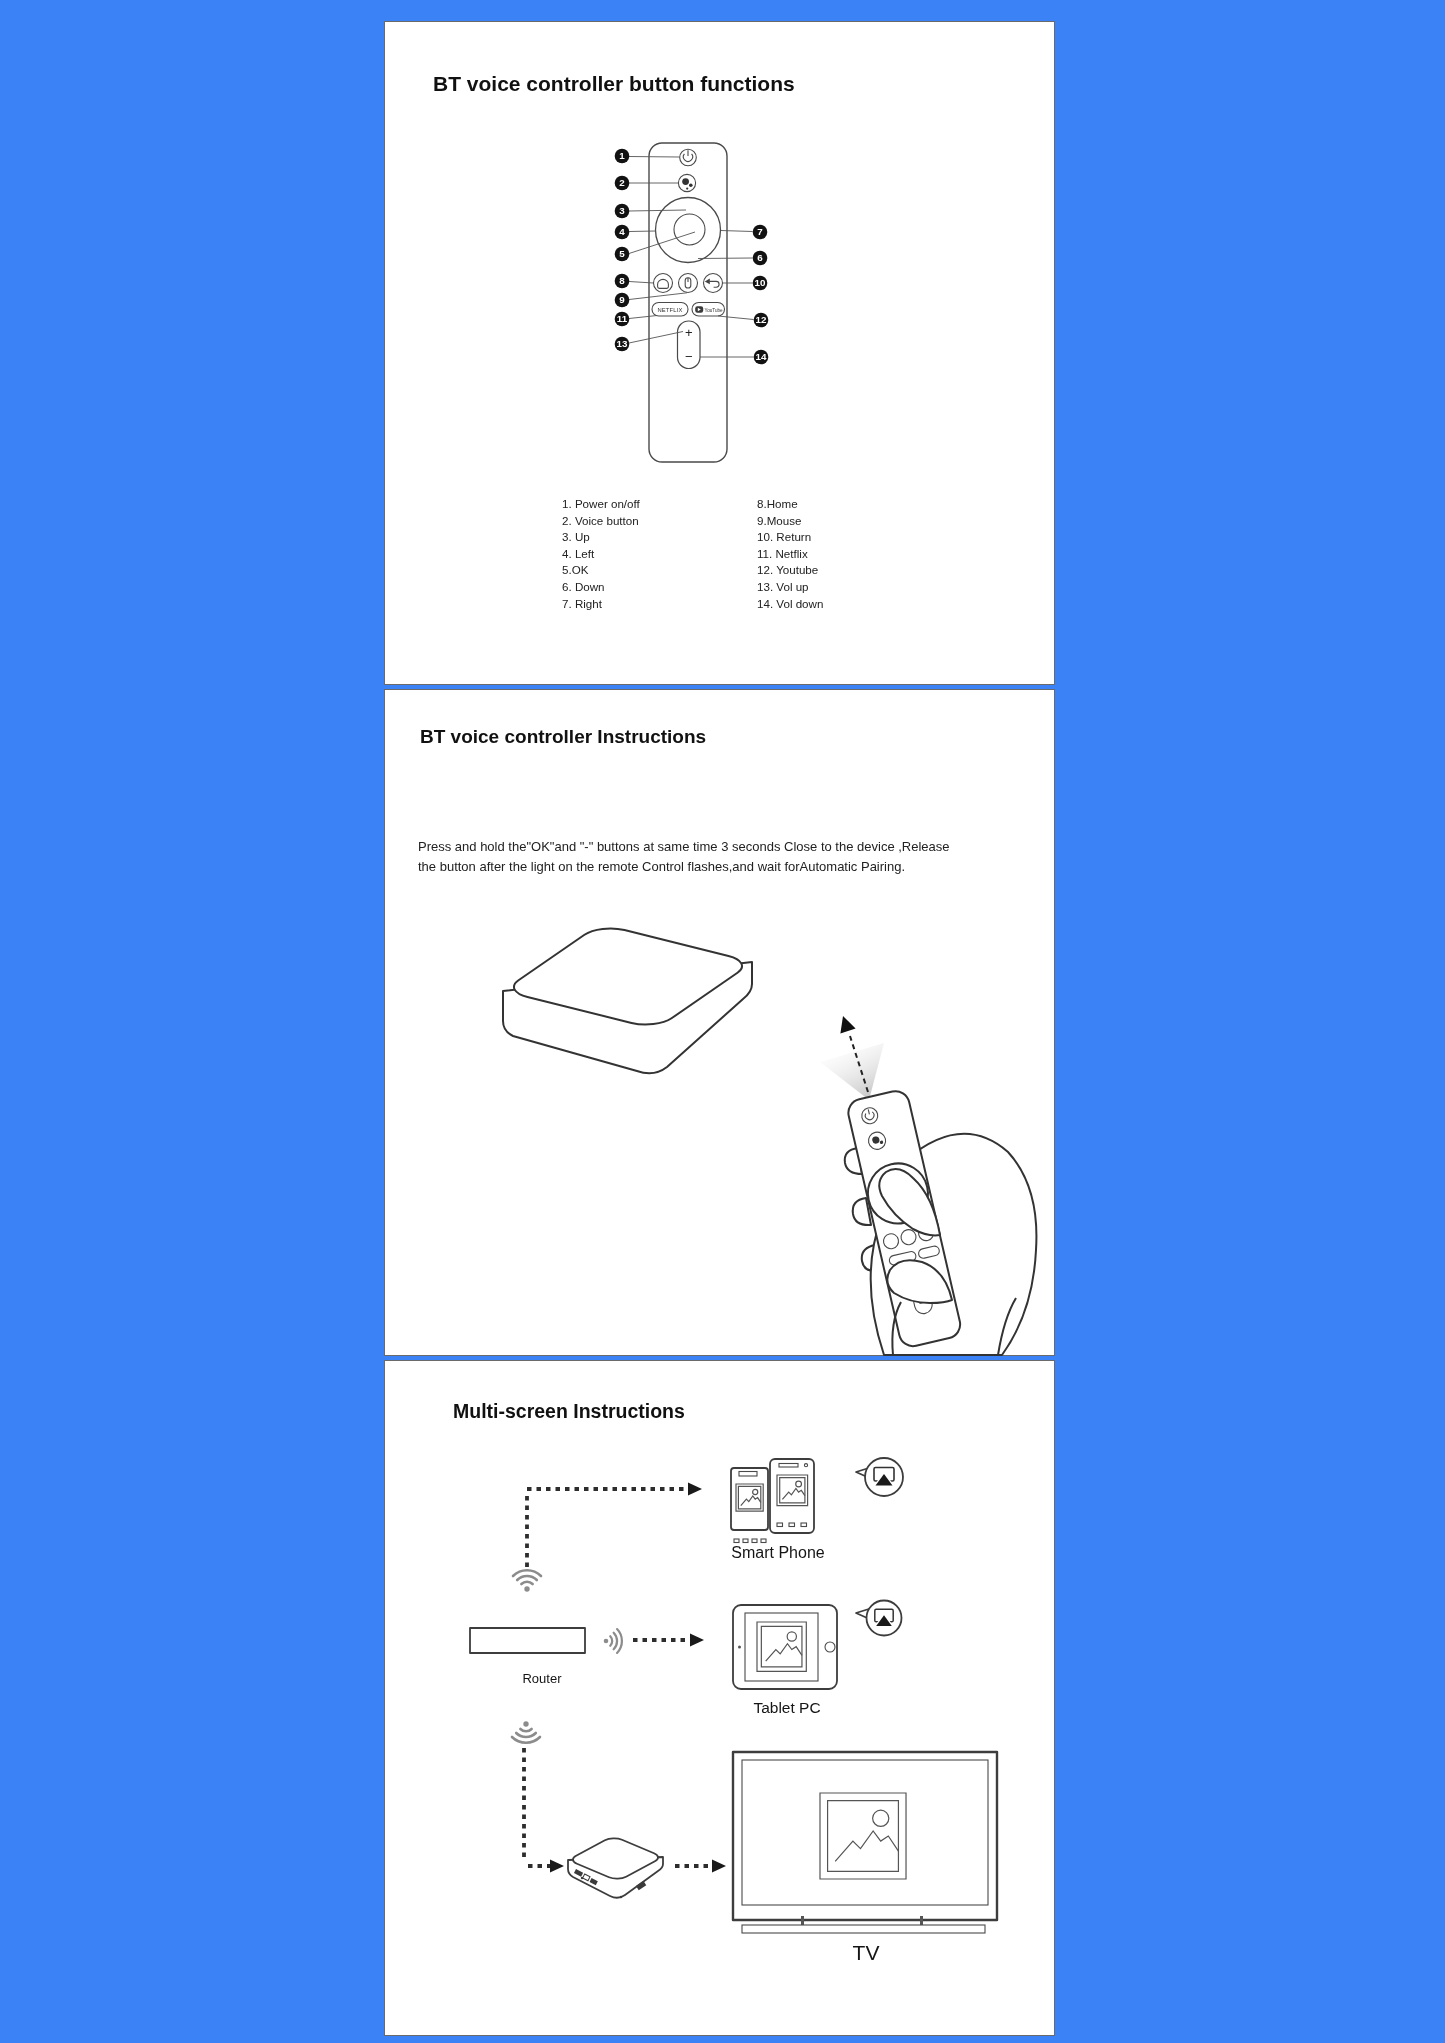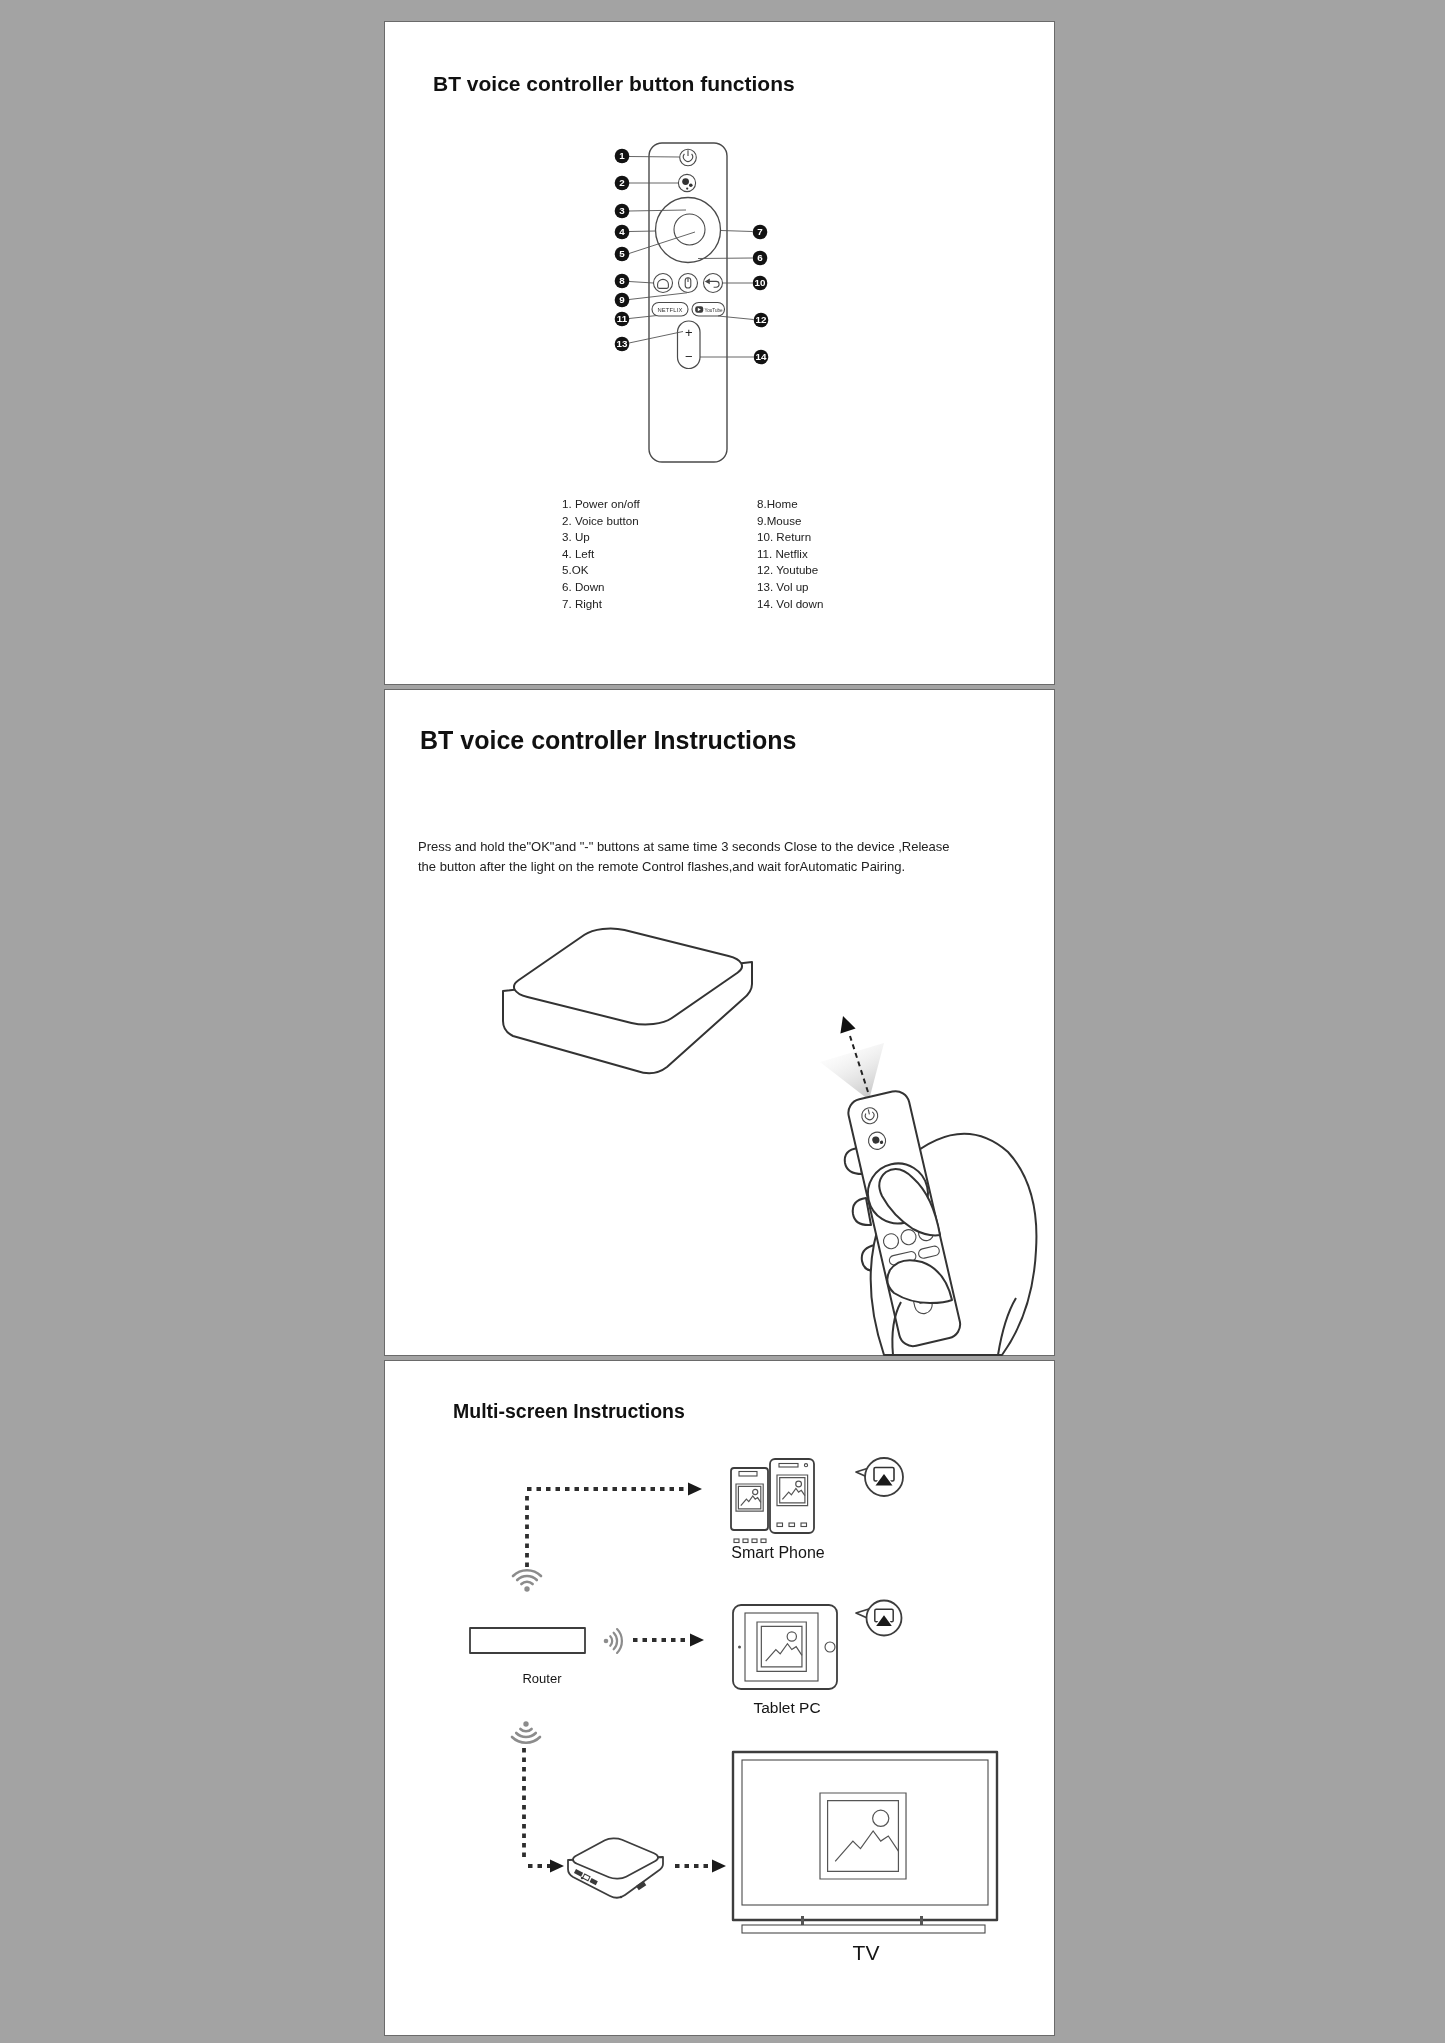--- a/index.html
+++ b/index.html
@@ -1,16 +1,16 @@
 <!DOCTYPE html>
 <html><head>
 <meta charset="utf-8">
 <style>
   html,body{margin:0;padding:0;background:#fff;}
-  #page{position:relative;width:1445px;height:2043px;background:#a3a3a3;
+  #page{position:relative;width:1445px;height:2043px;background:#3b82f6;
         font-family:"Liberation Sans",sans-serif;color:#1c1c1c;overflow:hidden;}
   .box{position:absolute;left:384px;width:671px;border:1.4px solid #6a6a6a;background:#fff;box-sizing:border-box;}
   .sec-title{position:absolute;font-weight:bold;color:#111;white-space:nowrap;}
   .para{position:absolute;font-size:13px;line-height:19.5px;color:#222;width:590px;white-space:pre-line;}
   .fn-col{position:absolute;font-size:11.6px;line-height:16.6px;color:#222;}
   .lbl{position:absolute;font-weight:normal;color:#151515;transform:translateX(-50%);white-space:nowrap;}
   svg{position:absolute;overflow:visible;}
   svg text{font-family:"Liberation Sans",sans-serif;}
   .ln{stroke:#555;stroke-width:0.9;fill:none;}
   .outline{fill:#fff;stroke:#4a4a4a;stroke-width:1.4;}
@@ -152,21 +152,21 @@
     <div>8.Home</div>
     <div>9.Mouse</div>
     <div>10. Return</div>
     <div>11. Netflix</div>
     <div>12. Youtube</div>
     <div>13. Vol up</div>
     <div>14. Vol down</div>
   </div>
 
   <div class="box" style="top:689px;height:667px;"></div>
-  <div class="sec-title" style="left:420px;top:726px;font-size:25px;">BT voice controller Instructions</div>
+  <div class="sec-title" style="left:420px;top:726px;font-size:19px;">BT voice controller Instructions</div>
   <div class="para" style="left:418px;top:837px;">Press and hold the"OK"and "-" buttons at same time 3 seconds Close to the device ,Release
 the button after the light on the remote Control flashes,and wait forAutomatic Pairing.</div>
 
   <svg style="left:384px;top:689px;" width="671" height="667" viewBox="384 689 671 667">
     <defs>
       <linearGradient id="beam" x1="868" y1="1098" x2="838" y2="1040" gradientUnits="userSpaceOnUse">
         <stop offset="0" stop-color="#9a9a9a" stop-opacity="0.55"></stop>
         <stop offset="1" stop-color="#e8e8e8" stop-opacity="0"></stop>
       </linearGradient>
     </defs>

